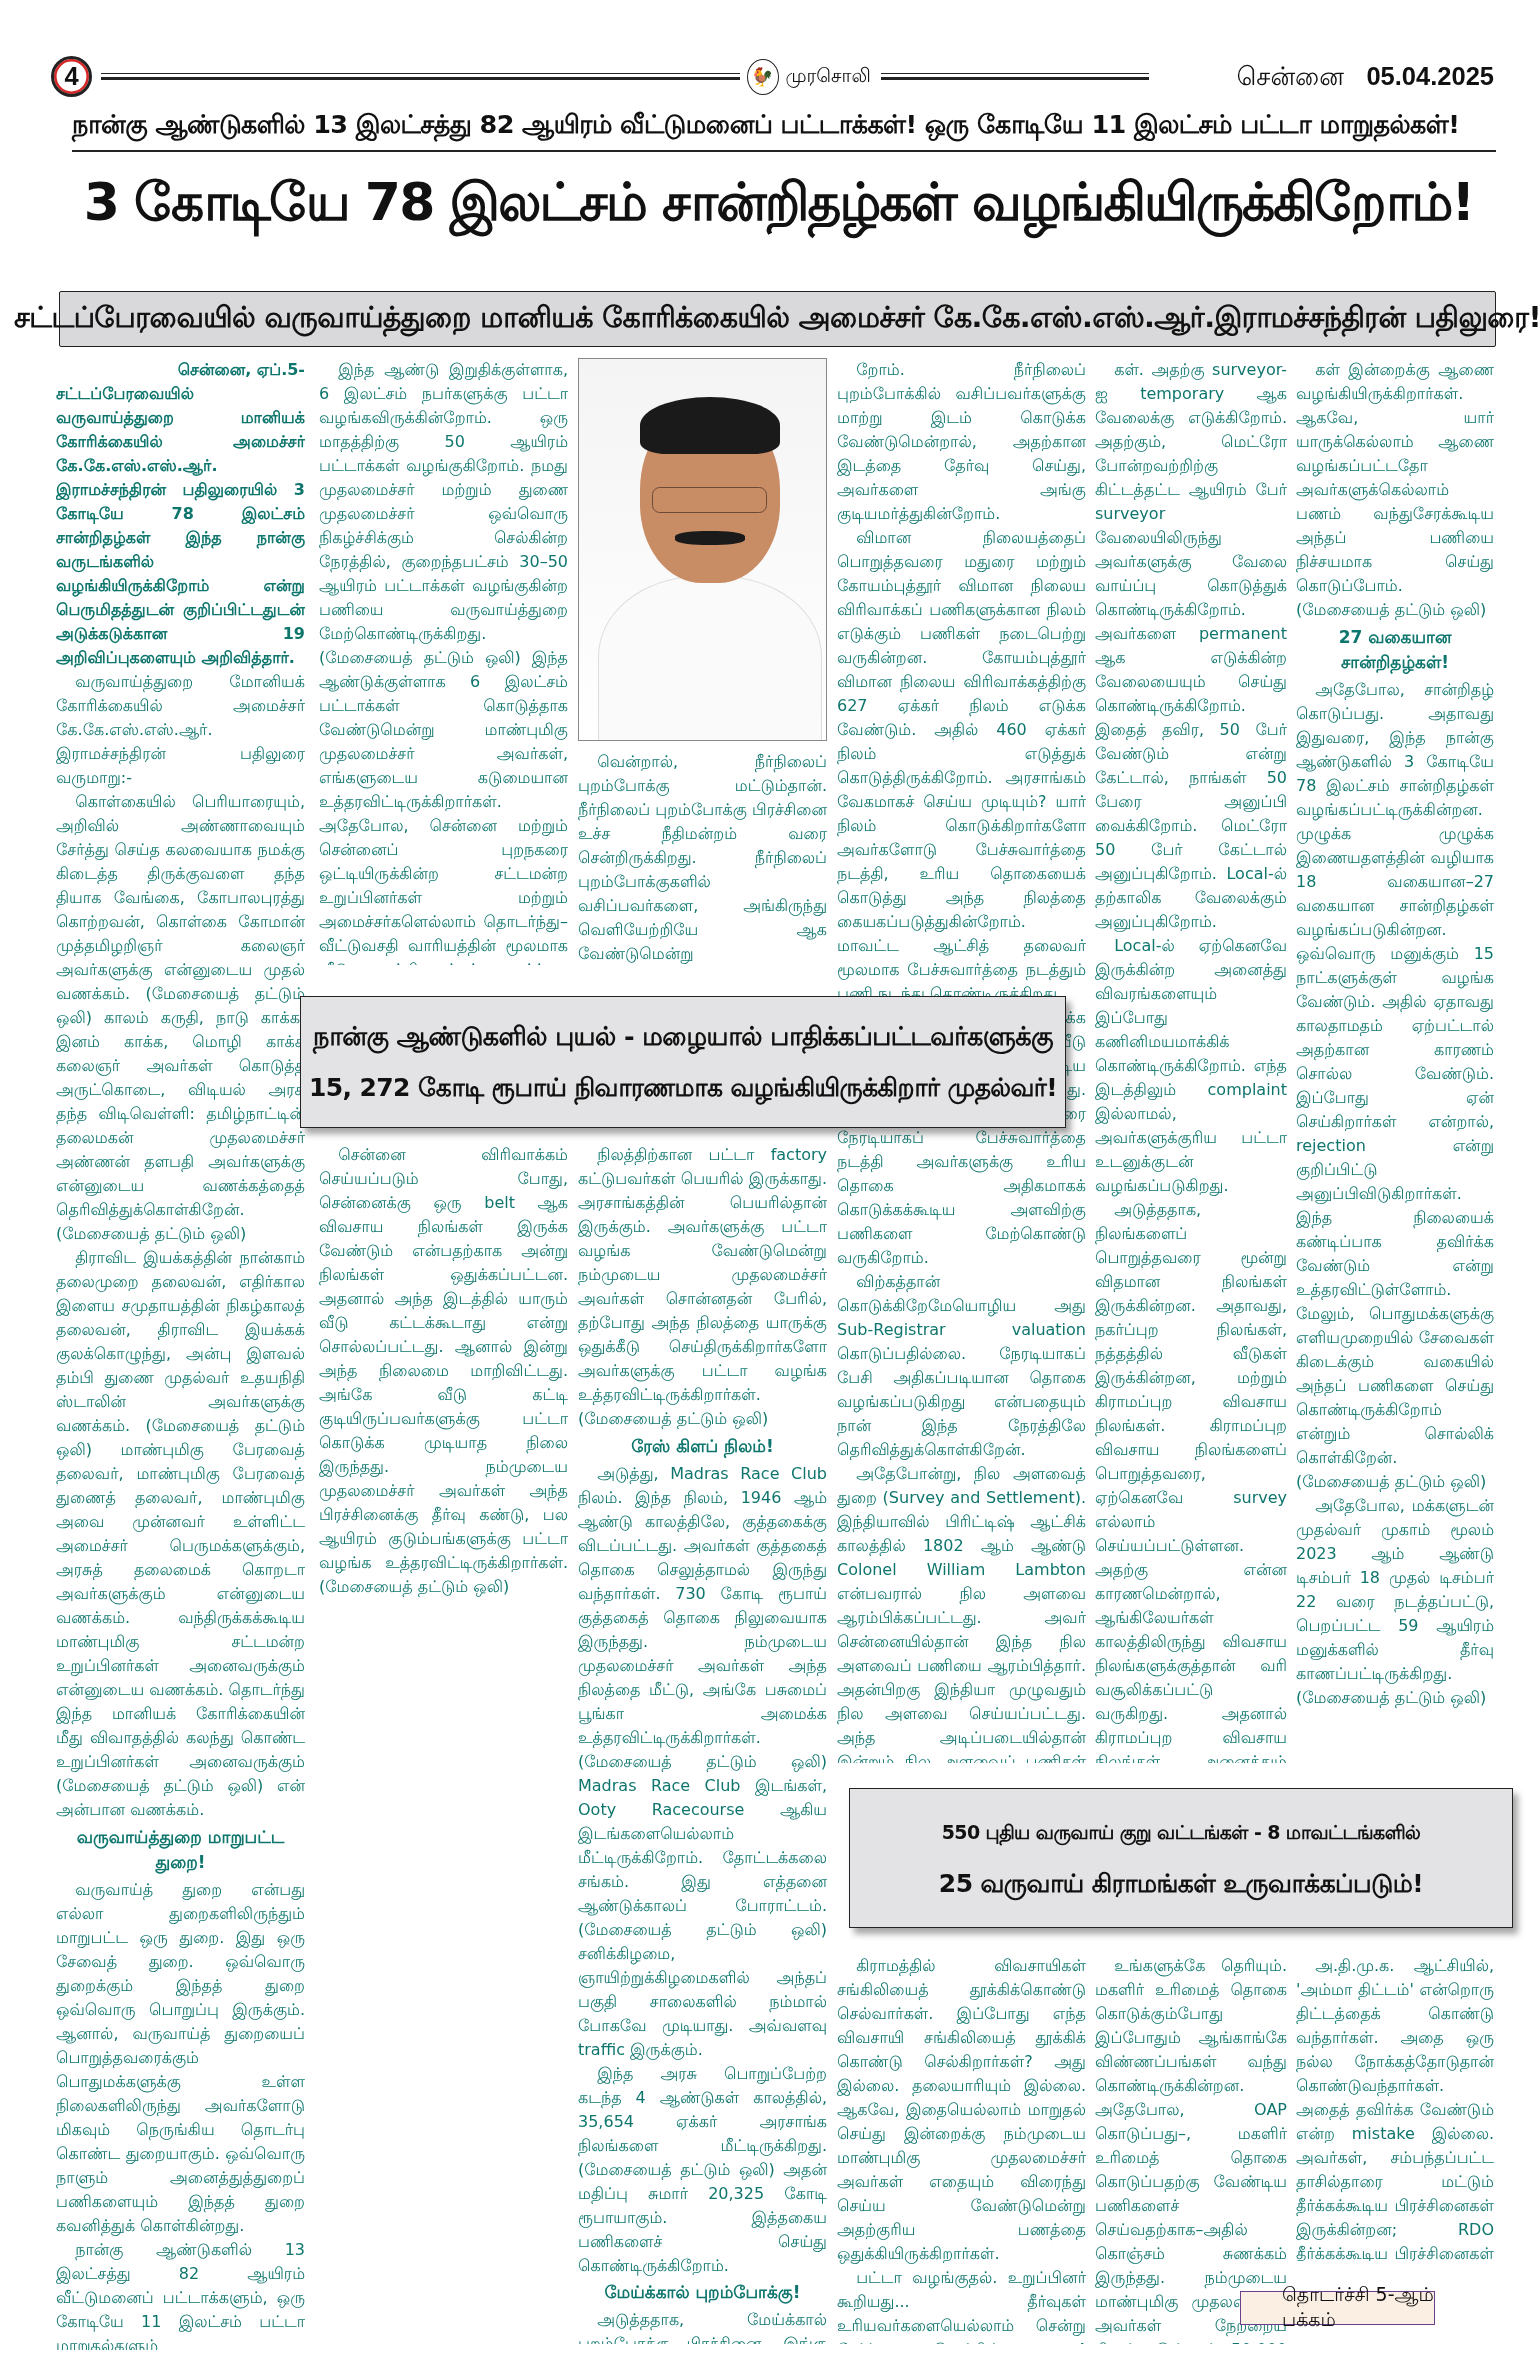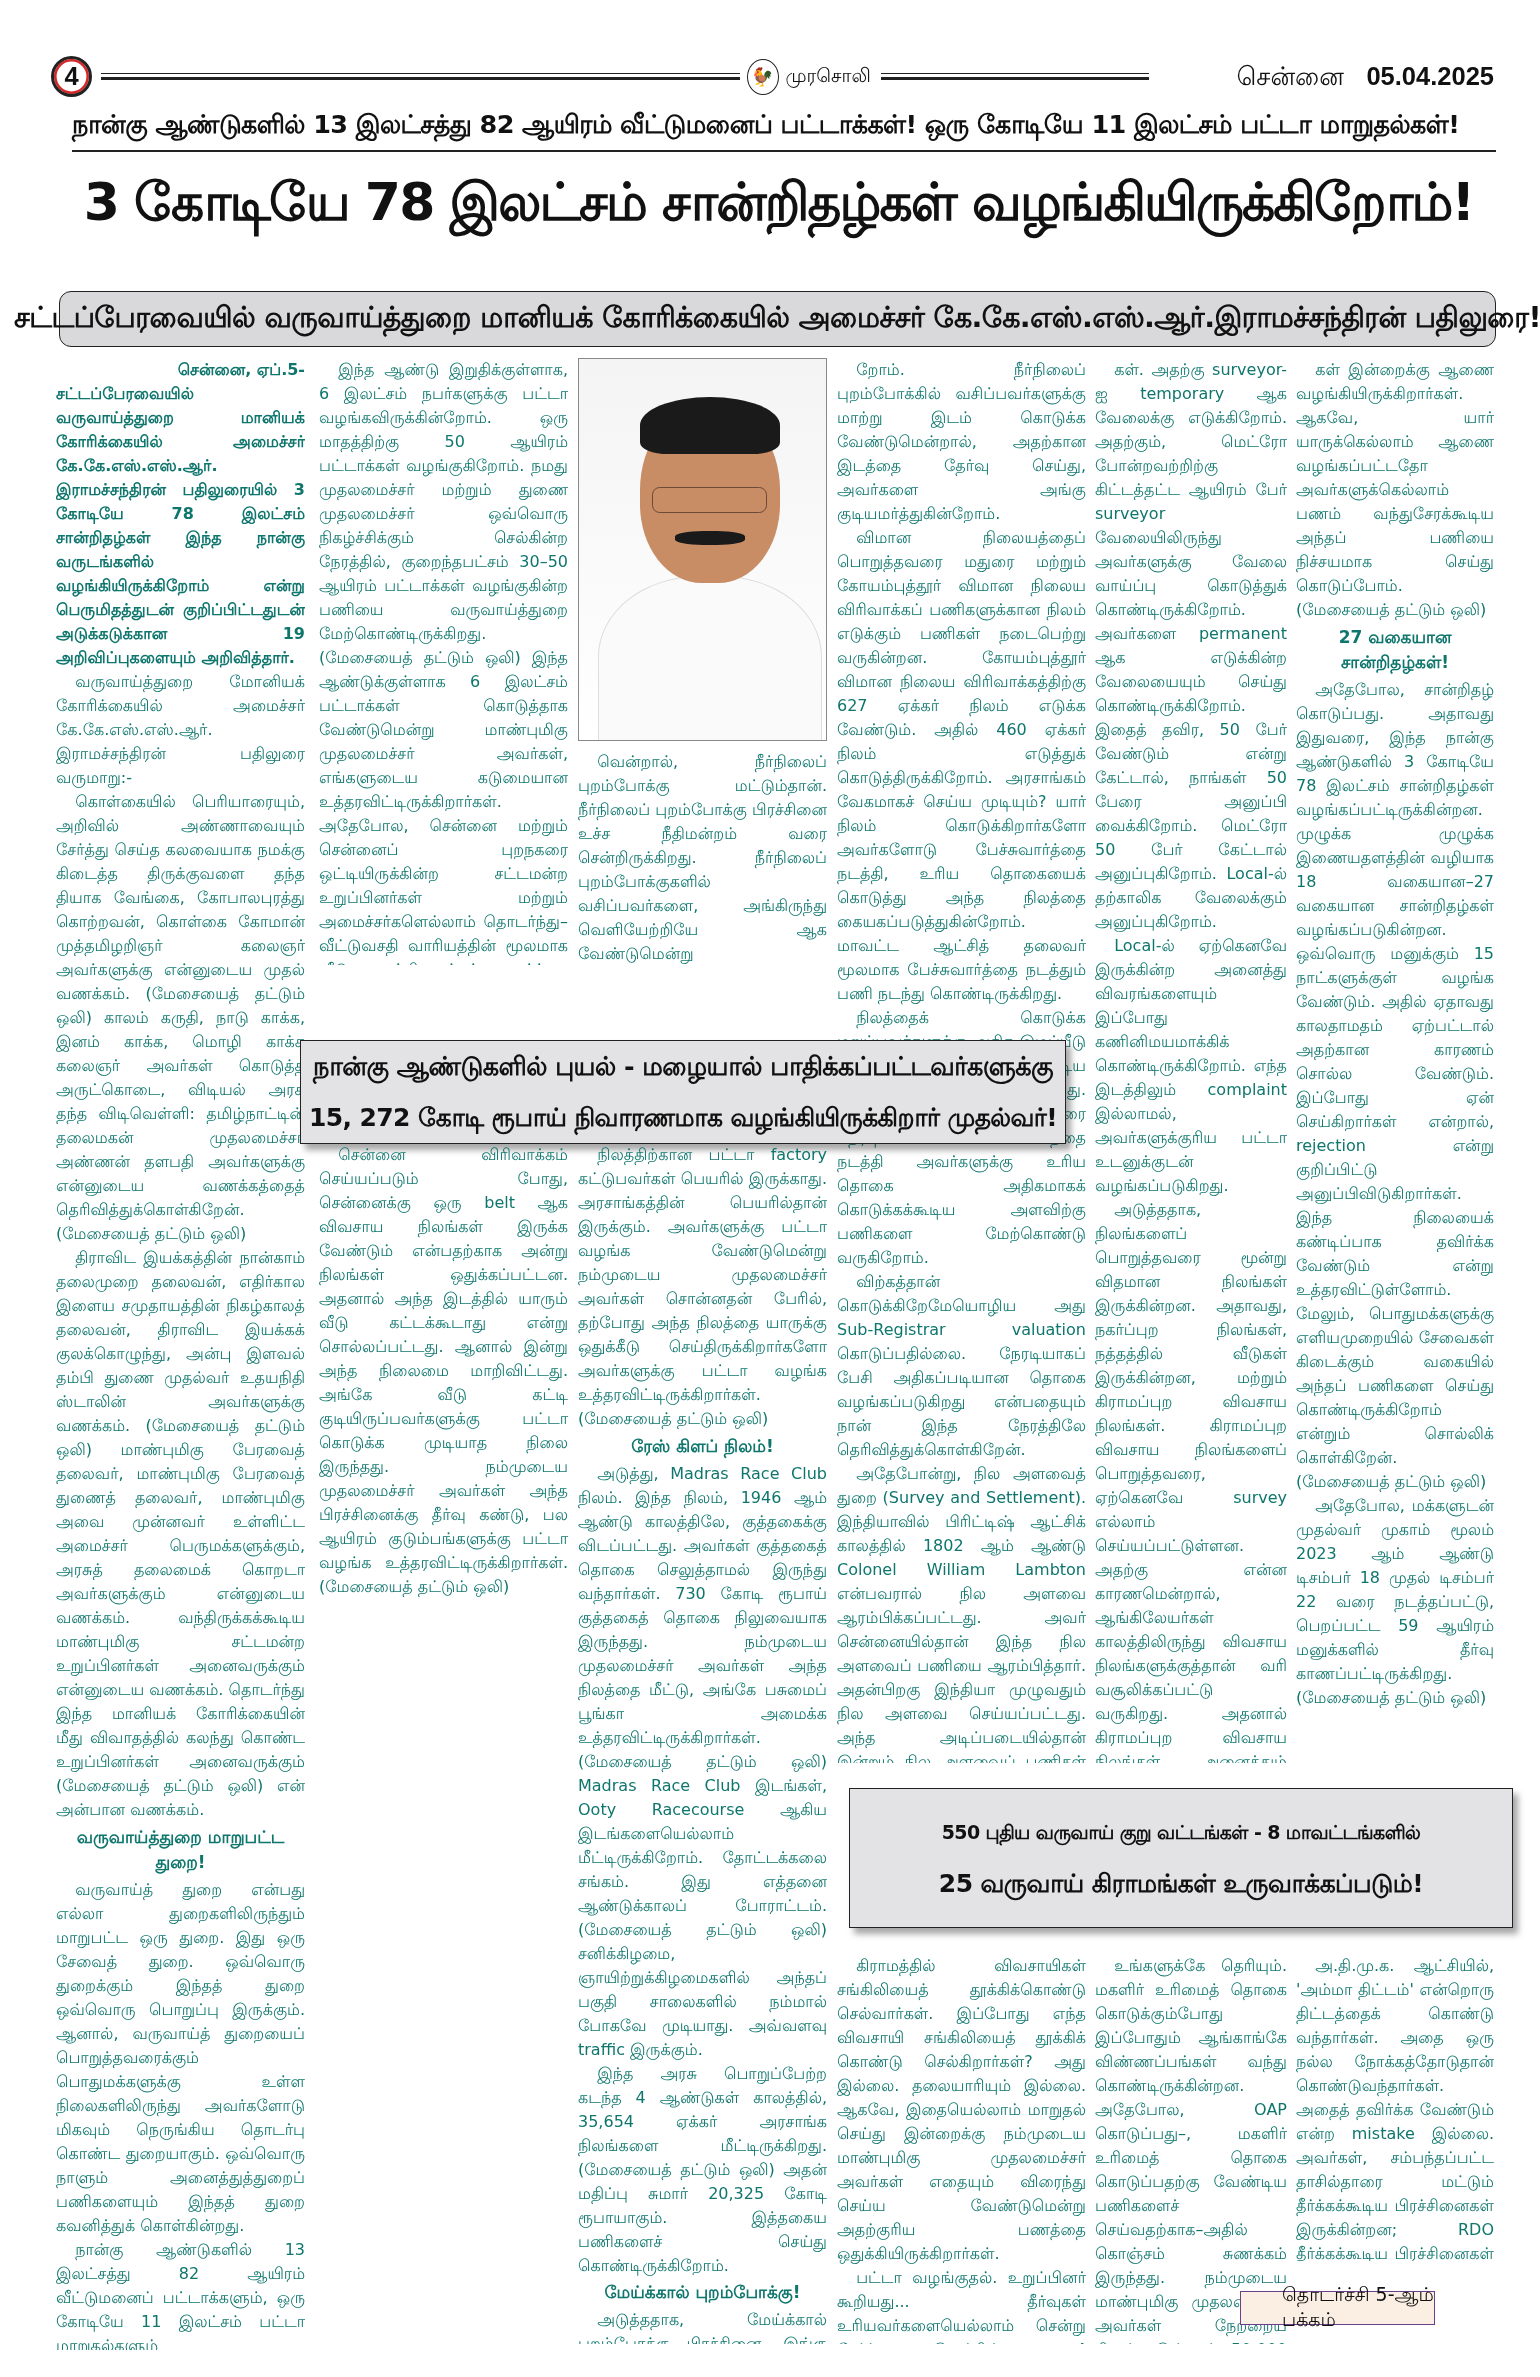--- a/index.html
+++ b/index.html
@@ -32,21 +32,21 @@
     position: absolute; left: 72px; top: 109px; width: 1424px;
     font: bold 36px "DejaVu Sans", sans-serif; letter-spacing: -0.6px; white-space: nowrap;
     border-bottom: 2.6px solid #222; padding-bottom: 7.7px; transform-origin: left top;
   }
   .headline {
     position: absolute; left: 57px; top: 172px; width: 1443px; text-align: center;
     font: bold 75px "DejaVu Sans", sans-serif; white-space: nowrap; letter-spacing: -1.9px;
   }
   .subhead-bar {
     position: absolute; left: 59px; top: 291px; width: 1437px; height: 56px;
-    background: #d9d9db; border: 1.9px solid #222; border-radius: 12px;
+    background: #d9d9db; border: 1.9px solid #222; border-radius: 2px;
     display: flex; align-items: center; justify-content: center;
     font: bold 32px "DejaVu Sans", sans-serif; white-space: nowrap; letter-spacing: -0.6px;
   }
 
   
   .col { position: absolute; font: 16px/24px "DejaVu Sans", sans-serif; text-align: justify; color: #0f766e; overflow: hidden; }
   .col p { text-indent: 1.2em; }
   .col p.lead { font-weight: bold; text-indent: 0; }
   .col .dateline-lead { text-align: right; font-weight: bold; }
   .col h4 { font: bold 17px/25.5px "DejaVu Sans", sans-serif; text-align: center; margin: 2.6px 0; }
@@ -72,21 +72,21 @@
   .photo .glasses { position: absolute; left: 73px; top: 128px; width: 115px; height: 25.5px; border: 1.9px solid #6b4a3a; border-radius: 7.7px; }
   .photo .mustache { position: absolute; left: 96px; top: 172px; width: 70px; height: 14px; background: #1a1a1a; border-radius: 40%; }
   .photo .shirt { position: absolute; left: 19px; top: 217px; width: 224px; height: 179px; background: #fafafa; border-radius: 45% 45% 0 0; border: 0.6px solid #ddd; }
 
   .box-headline {
     position: absolute; background: #e3e3e5; border: 1.9px solid #222;
     box-shadow: 5.1px 6.4px 6.4px rgba(0,0,0,0.35);
     display: flex; flex-direction: column; justify-content: center; align-items: center;
     font: bold 34px/52px "DejaVu Sans", sans-serif; white-space: nowrap; letter-spacing: -0.6px;
   }
-  .box-storm { left: 300px; top: 996px; width: 766px; height: 104px; margin-top: 44px; }
+  .box-storm { left: 300px; top: 996px; width: 766px; height: 132px; }
   .box-villages { left: 849px; top: 1788px; width: 664px; height: 140px; }
 
   .continue-box {
     position: absolute; left: 1240px; top: 2291px; width: 195px; height: 34px;
     background: #fbefe4; border: 1.9px solid #6b3f8a;
     display: flex; align-items: center; justify-content: center;
     font: 19px "DejaVu Sans", sans-serif;
     padding-left: 41px;
   }
 </style>

